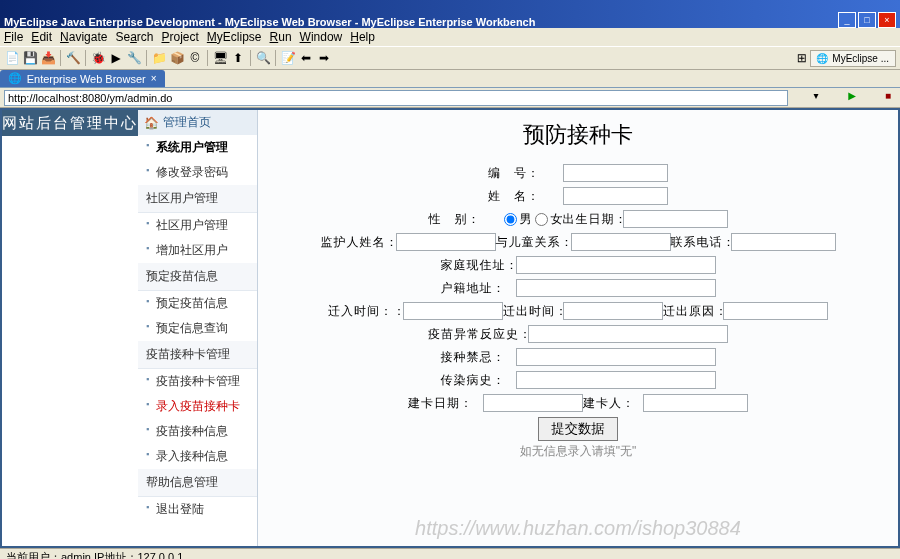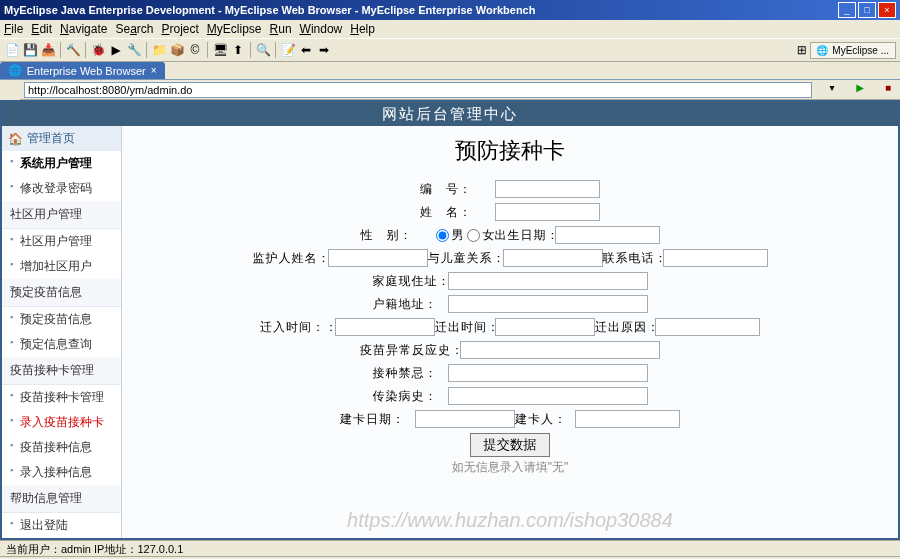--- a/index.html
+++ b/index.html
@@ -1,19 +1,19 @@
 <!DOCTYPE html>
 <html><head>
 <meta charset="utf-8">
 <style>
 * { margin: 0; padding: 0; box-sizing: border-box; }
 body { font-family: SimSun, Arial, sans-serif; font-size: 12px; background: #ece9d8; width: 900px; height: 559px; overflow: hidden; }
 
 
-.title-bar { background: linear-gradient(to right, #0a246a, #3c6fd4); color: #fff; height: 20px; display: flex; align-items: center; padding: 0 4px; justify-content: space-between; }
+.title-bar { background: linear-gradient(to right, #0a246a, #3c6fd4); color: #fff; height: 28px; display: flex; align-items: flex-end; padding: 0 4px; justify-content: space-between; }
 .title-bar-text { font-weight: bold; font-size: 11px; }
 .win-controls { display: flex; gap: 2px; }
 .win-btn { width: 18px; height: 16px; font-size: 9px; text-align: center; line-height: 14px; border: 1px solid #fff; cursor: pointer; }
 .win-min { background: #3c6fd4; color: #fff; }
 .win-max { background: #3c6fd4; color: #fff; }
 .win-close { background: #e02108; color: #fff; }
 
 
 .menu-bar { background: #ece9d8; height: 18px; display: flex; align-items: center; padding: 0 4px; font-size: 12px; }
 .menu-bar span { margin-right: 8px; cursor: pointer; }
@@ -25,29 +25,29 @@
 .tb-sep { width: 1px; height: 16px; background: #aca899; margin: 0 2px; }
 .tb-perspective { margin-left: auto; display: flex; align-items: center; }
 .tb-persp-btn { border: 1px solid #aca899; padding: 2px 6px; font-size: 10px; background: #f5f4ed; cursor: pointer; display: flex; align-items: center; gap: 3px; }
 
 
 .editor-tabs { background: #ece9d8; height: 18px; border-bottom: 1px solid #7f9db9; display: flex; }
 .editor-tab { background: #3e6db5; color: #fff; padding: 2px 8px; font-size: 11px; display: flex; align-items: center; gap: 5px; border-radius: 3px 3px 0 0; }
 .tab-close { cursor: pointer; font-size: 10px; }
 
 
-.url-bar { background: #ece9d8; height: 20px; display: flex; align-items: center; padding: 2px 4px; gap: 12px; border-bottom: 1px solid #aca899; margin-left: 20px; }
+.url-bar { background: #ece9d8; height: 20px; display: flex; align-items: center; padding: 2px 4px; gap: 20px; border-bottom: 1px solid #aca899; }
 .url-input { flex: 1; height: 16px; border: 1px solid #7f9db9; font-size: 11px; padding: 0 3px; background: #fff; }
 .url-btn { width: 16px; height: 16px; cursor: pointer; font-size: 10px; text-align: center; }
 .url-go { color: #090; }
 .url-stop { color: #900; }
 
 
 .content-wrap { height: 440px; background: #385e8b; padding: 2px; position: relative; }
-.content-inner { background: #fff; height: 100%; display: flex; flex-direction: column; }
+.content-inner { background: #fff; height: 100%; display: flex; flex-direction: row; }
 
 .page-header { background: #3a5d7c; color: #fff; height: 26px; display: flex; align-items: center; justify-content: center; font-size: 15px; font-family: SimHei, sans-serif; letter-spacing: 2px; }
 
 .page-body { flex: 1; display: flex; background: #fbfcfd; }
 
 
 .sidebar { width: 120px; background: #fff; border-right: 1px solid #c5d1de; overflow: hidden; }
 .sidebar-home { background: #e7eef5; padding: 4px 6px; color: #2a5a88; display: flex; align-items: center; gap: 4px; }
 .sidebar-group-title { background: #f5f7fa; padding: 5px 8px; color: #333; border-bottom: 1px solid #e3e9f0; }
 .sidebar-item { padding: 4px 8px 4px 18px; color: #333; cursor: pointer; position: relative; }

